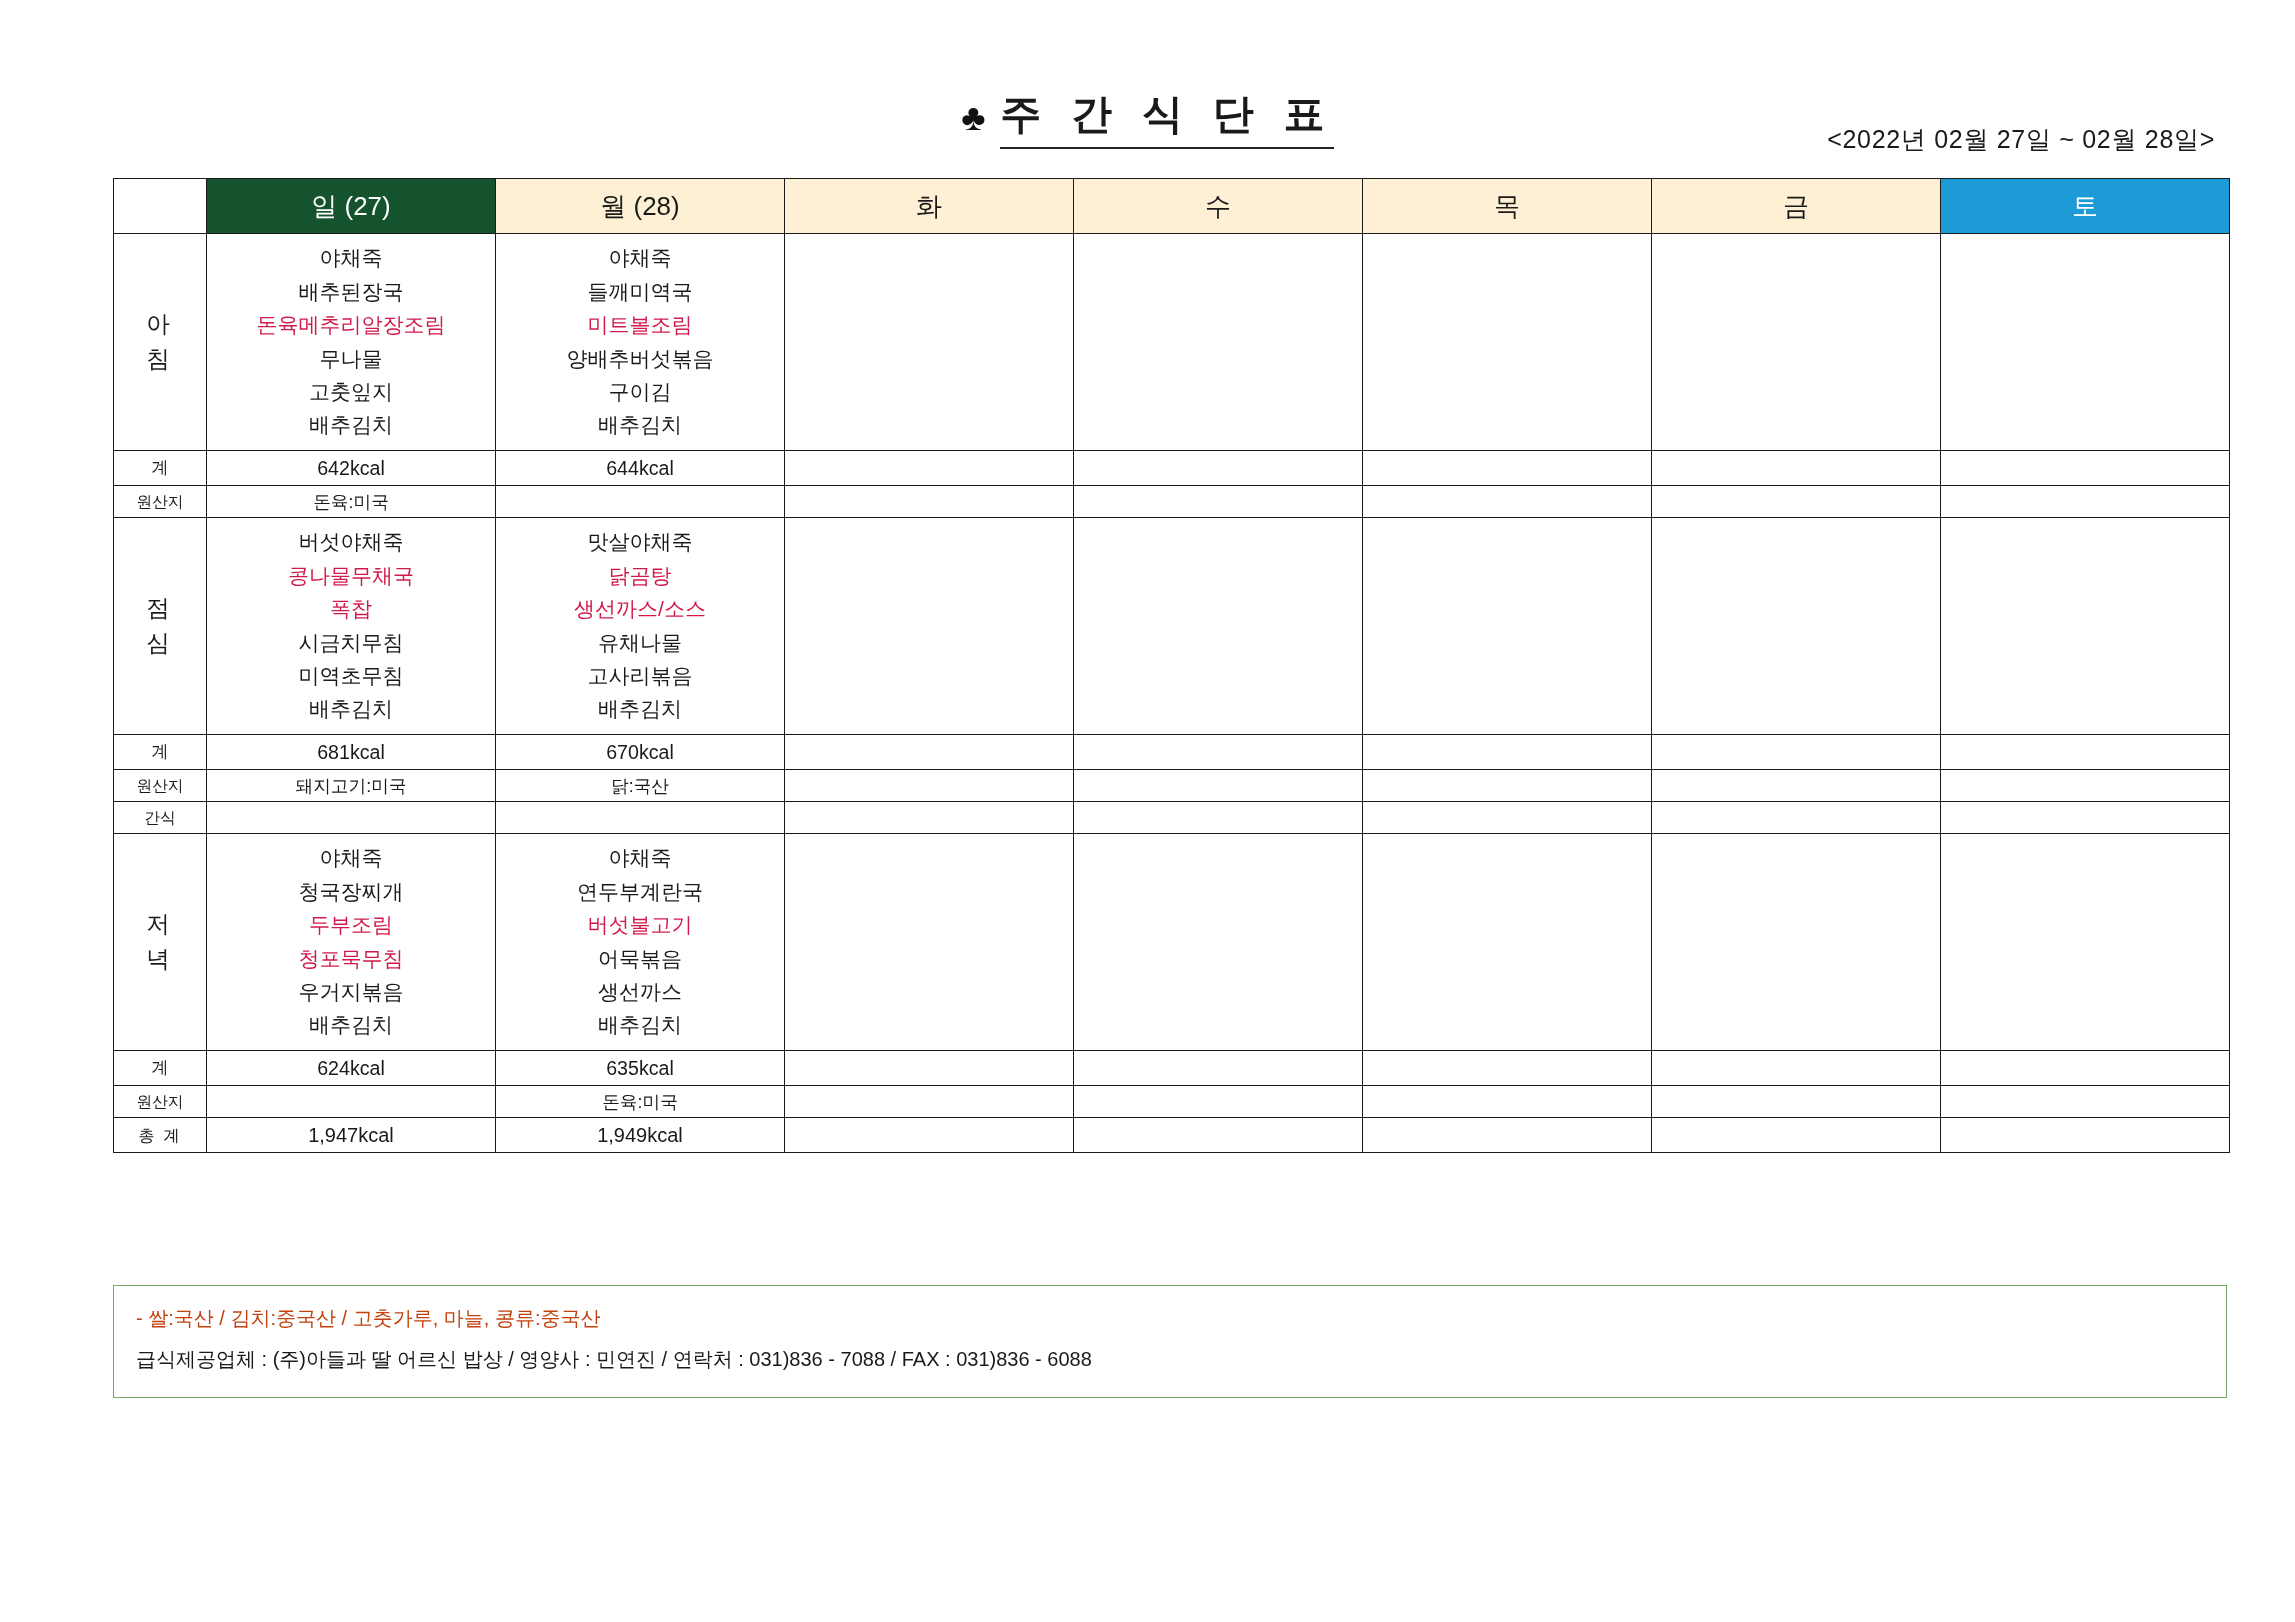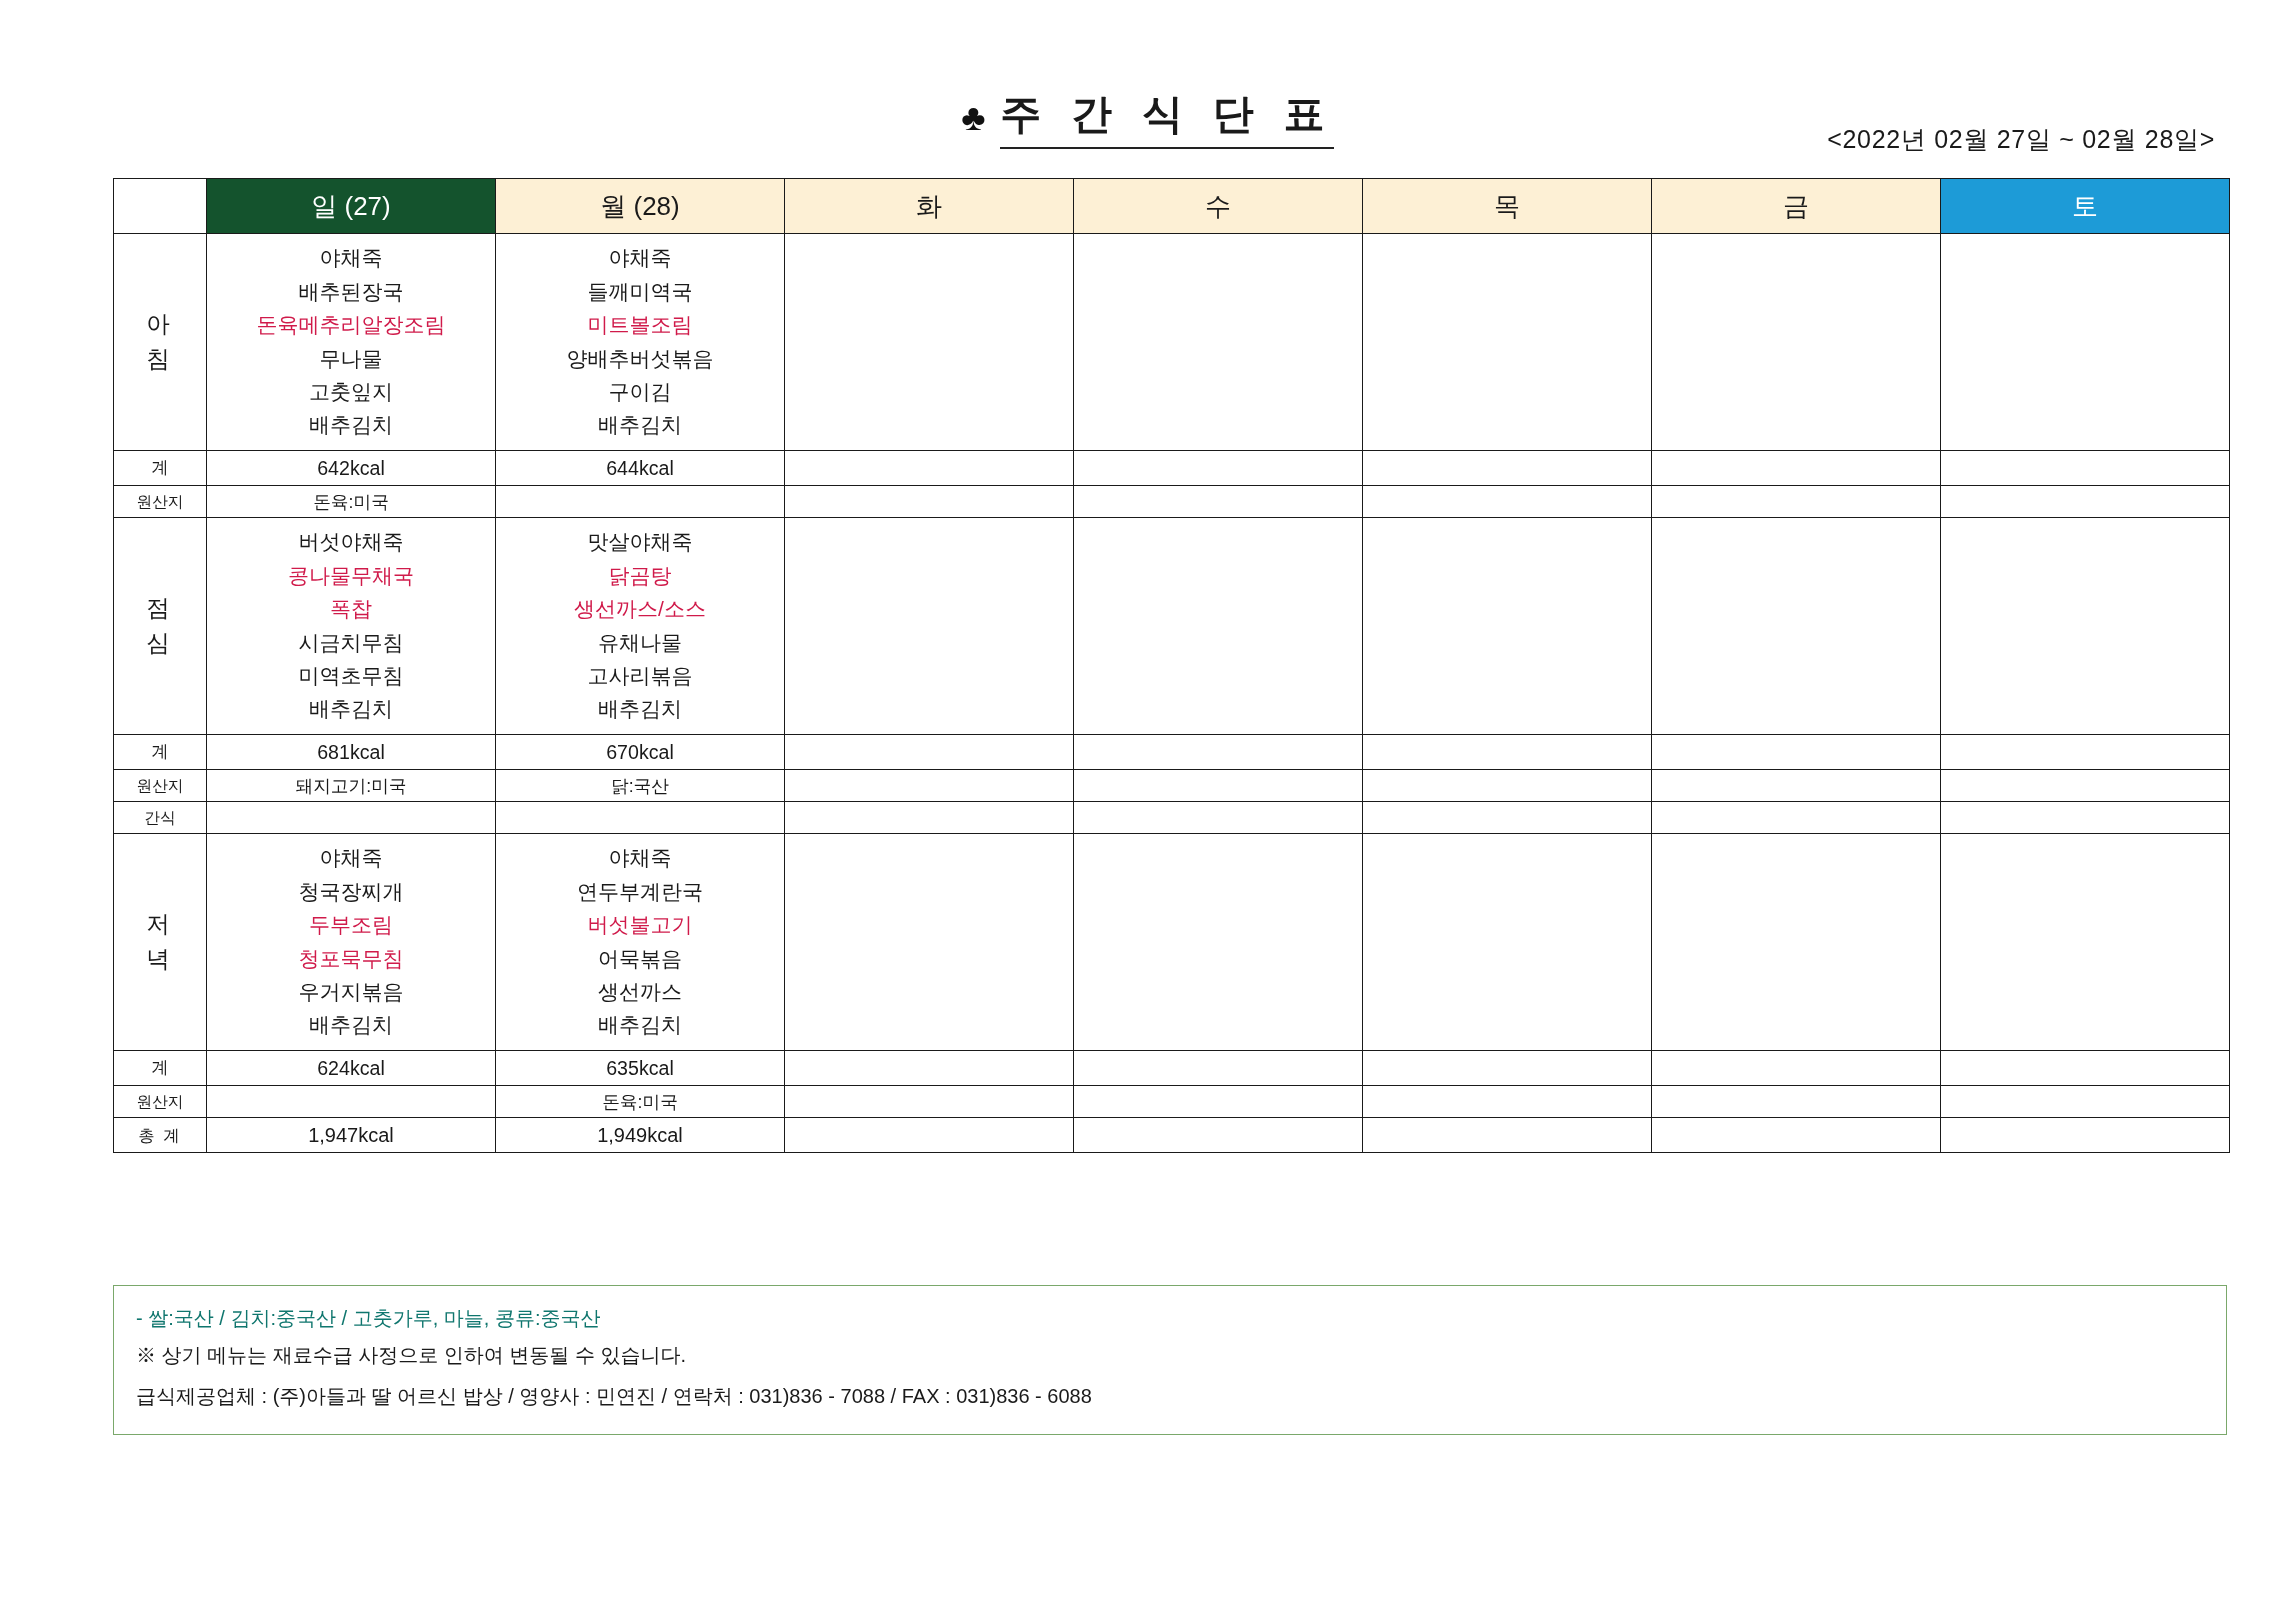--- a/index.html
+++ b/index.html
@@ -161,21 +161,21 @@
     left: 113px;
     top: 1285px;
     width: 2114px;
     box-sizing: border-box;
     border: 1.3px solid #7aa86b;
     padding: 14.4px 22px 18.3px 22px;
   }
   .note-line {
     font-size: 20px;
     line-height: 1.85;
-    color: #0f766e;
+    color: #c2410c;
     white-space: nowrap;
   }
   .note-line.dark {
     color: #1a1a1a;
   }
   .note-line.center {
     padding-top: 3.9px;
   }
 </style>
 </head>
@@ -421,18 +421,17 @@
           <td class="total"></td>
           <td class="total"></td>
           <td class="total"></td>
         </tr>
       </tbody>
     </table>
   </div>
 
   <div class="notes">
     <div class="note-line">- 쌀:국산 / 김치:중국산 / 고춧가루, 마늘, 콩류:중국산</div>
-    <div class="note-line dark">※ 상기 메뉴는 재료수급 사정으로 인하여 변동될 수 있습니다.</div>
     <div class="note-line dark center">급식제공업체 : (주)아들과 딸  어르신 밥상 / 영양사 : 민연진 / 연락처 : 031)836 - 7088 / FAX : 031)836 - 6088</div>
   </div>
 
 </div>
 
 
 </body></html>

